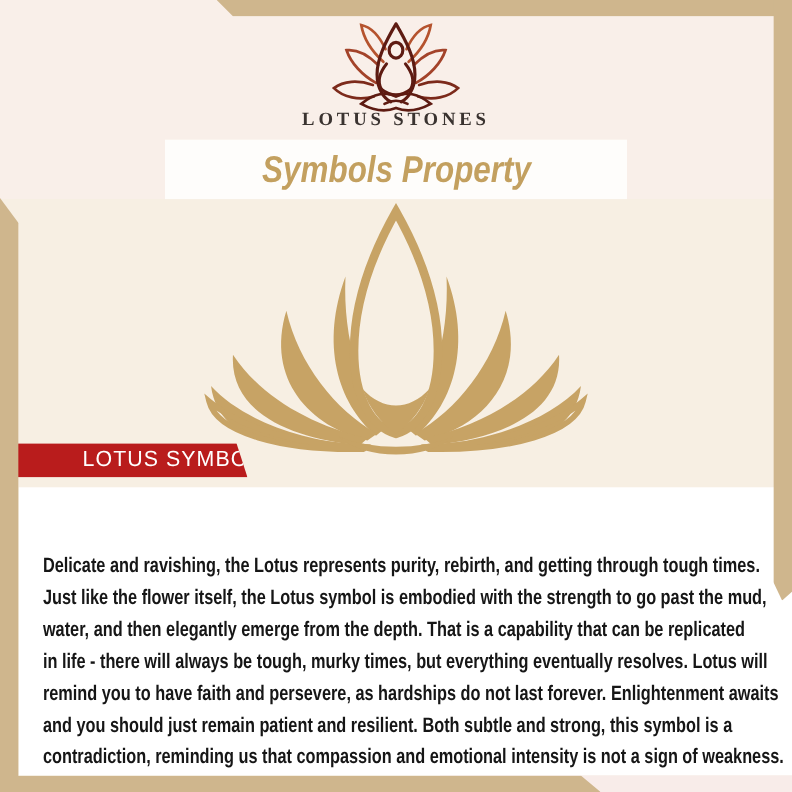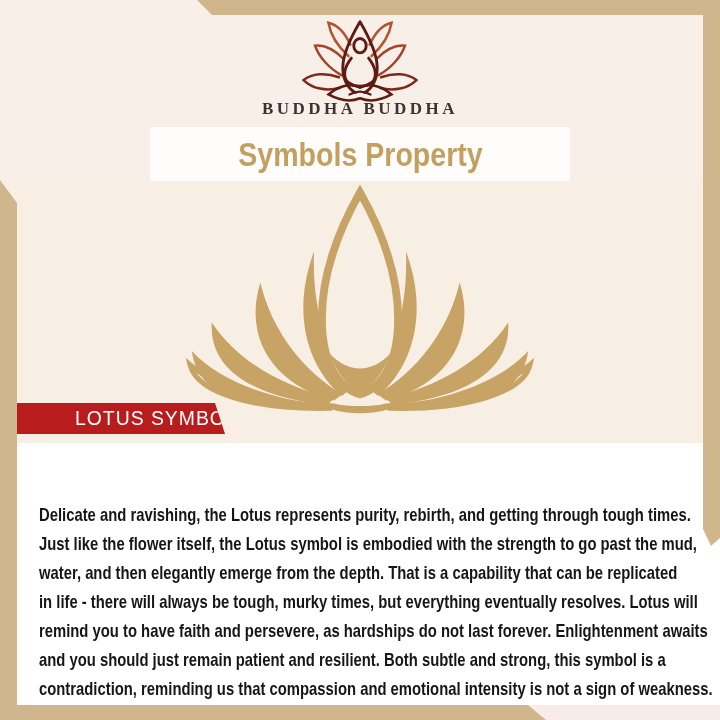--- a/index.html
+++ b/index.html
@@ -24,21 +24,21 @@
   #frame-bottom{left:0;top:705px;width:546px;height:15px;
              clip-path:polygon(0 0,528px 0,546px 15px,0 15px);}
 
   
   #logo{left:268px;top:16px;width:184px;height:88px;}
   #brand-name{left:0;top:99px;width:720px;text-align:center;
       font-family:"Liberation Serif",serif;font-size:17px;font-weight:600;
       color:#3a3330;letter-spacing:3.5px;}
 
   #title-bar{left:150px;top:127px;width:420px;height:54px;background:#fefdfb;
-      display:flex;align-items:center;justify-content:center;}
+      display:flex;align-items:center;justify-content:center;font-style:italic;}
   #title-bar span{font-size:34px;font-weight:bold;color:#c3a05f;
       transform:scaleX(.84);white-space:nowrap;}
 
   
   #lotus{left:178px;top:182px;width:364px;height:234px;}
 
   
   #banner{left:0;top:403px;width:225px;height:31px;background:#b91c1c;
       clip-path:polygon(0 0,215px 0,225px 31px,0 31px);
       display:flex;align-items:center;padding-left:44px;}
@@ -79,21 +79,21 @@
 
     <ellipse cx="90" cy="31" rx="6.5" ry="7.5" stroke="#5e1b12" stroke-width="3"></ellipse>
 
     <path d="M81 44 C74 53 72 61 76 68 M99 44 C106 53 108 61 104 68" stroke="#5e1b12" stroke-width="3"></path>
     <path d="M76 68 Q90 79 104 68" stroke="#5e1b12" stroke-width="3"></path>
 
     <path d="M57 82 C69 72 81 70 90 75 C99 70 111 72 123 82 C112 88 100 90 90 86 C80 90 68 88 57 82 Z" stroke="#5e1b12" stroke-width="2.6"></path>
     <path d="M79 82 Q90 76 101 82" stroke="#5e1b12" stroke-width="2.4"></path>
   </g>
 </svg>
-<div class="abs" id="brand-name">BUDDHA BUDDHA</div>
+<div class="abs" id="brand-name">LOTUS STONES</div>
 
 <div class="abs" id="title-bar">
   <span>Symbols Property</span>
 </div>
 
 <svg class="abs" id="lotus" viewBox="0 0 420 270">
   <g>
 
     <g id="rp" fill="#c7a365">
       <path d="M220 238 C246 204 266 148 263 80 C289 150 272 212 231 247 Z"></path>

